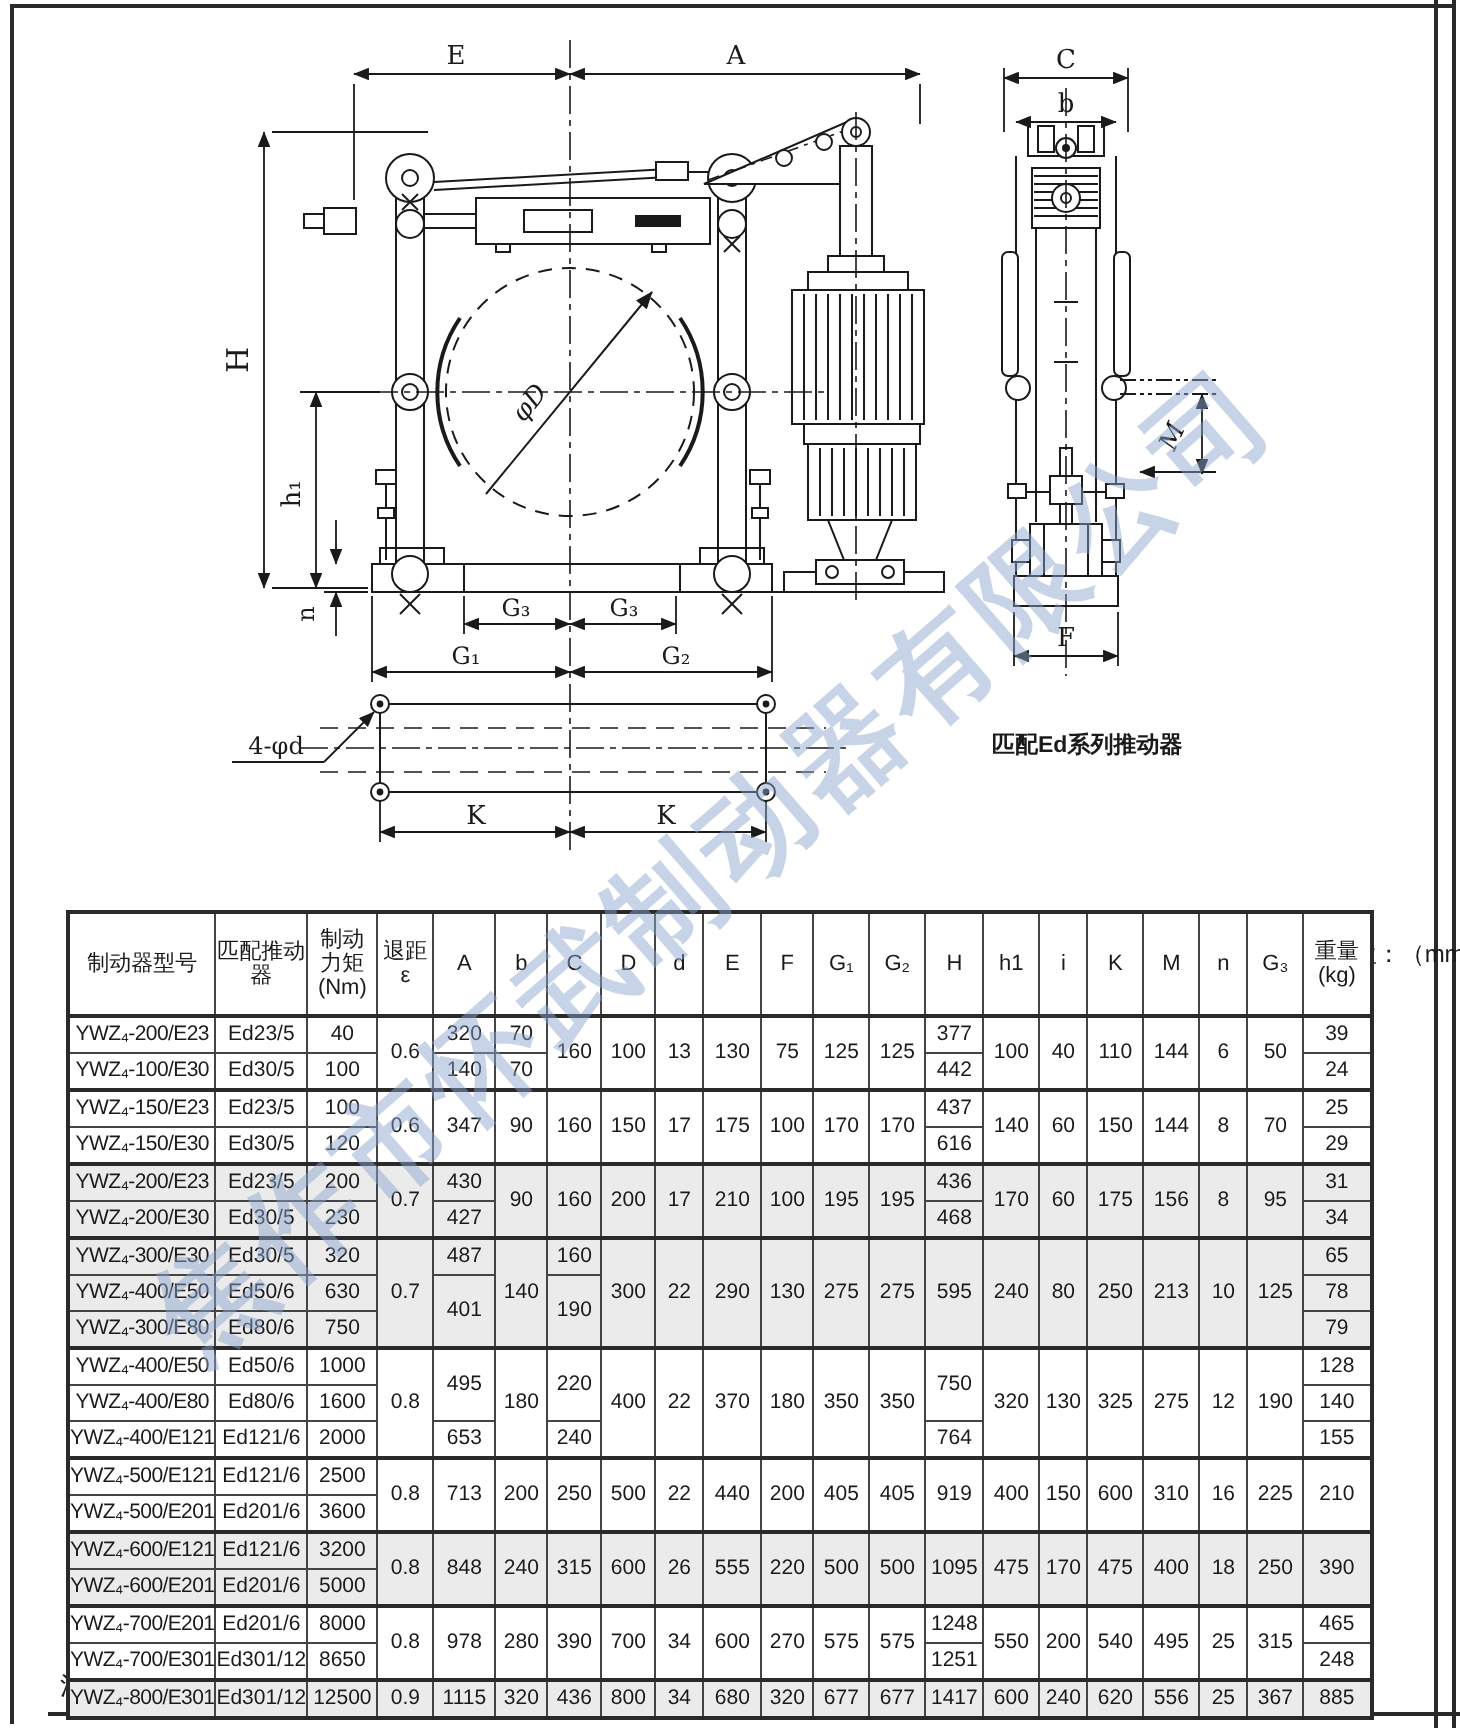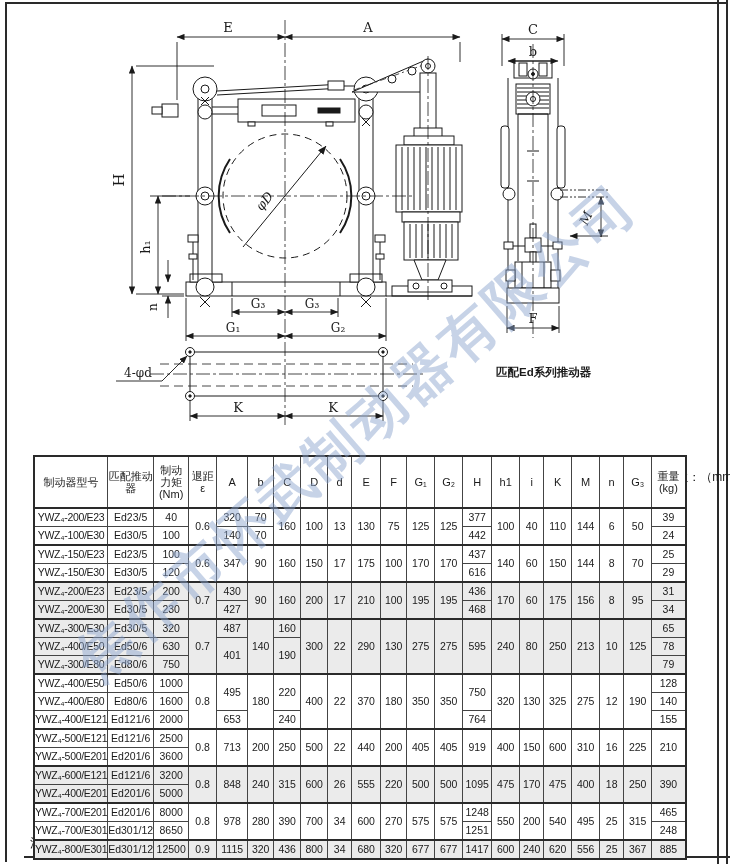--- a/index.html
+++ b/index.html
@@ -581,21 +581,21 @@
           <td rowspan="2">1095</td>
           <td rowspan="2">475</td>
           <td rowspan="2">170</td>
           <td rowspan="2">475</td>
           <td rowspan="2">400</td>
           <td rowspan="2">18</td>
           <td rowspan="2">250</td>
           <td rowspan="2">390</td>
         </tr>
         <tr class="shade">
-          <td class="model">YWZ₄-400/E201</td>
+          <td class="model">YWZ₄-600/E201</td>
           <td>Ed201/6</td>
           <td>5000</td>
         </tr>
         <tr class="gstart ">
           <td class="model">YWZ₄-700/E201</td>
           <td>Ed201/6</td>
           <td>8000</td>
           <td rowspan="2">0.8</td>
           <td rowspan="2">978</td>
           <td rowspan="2">280</td>

